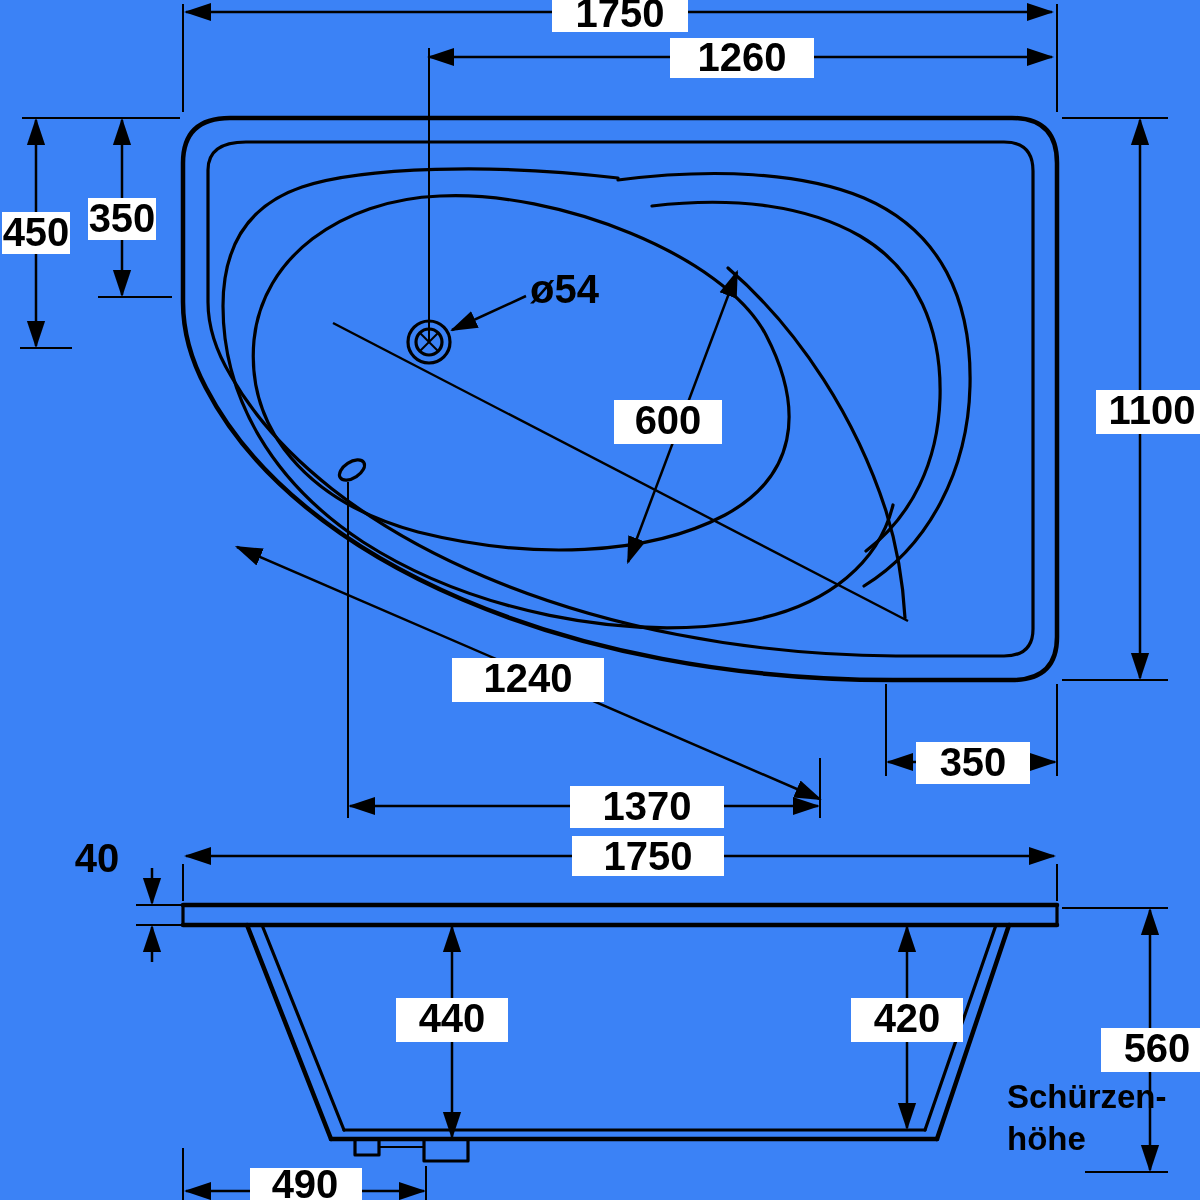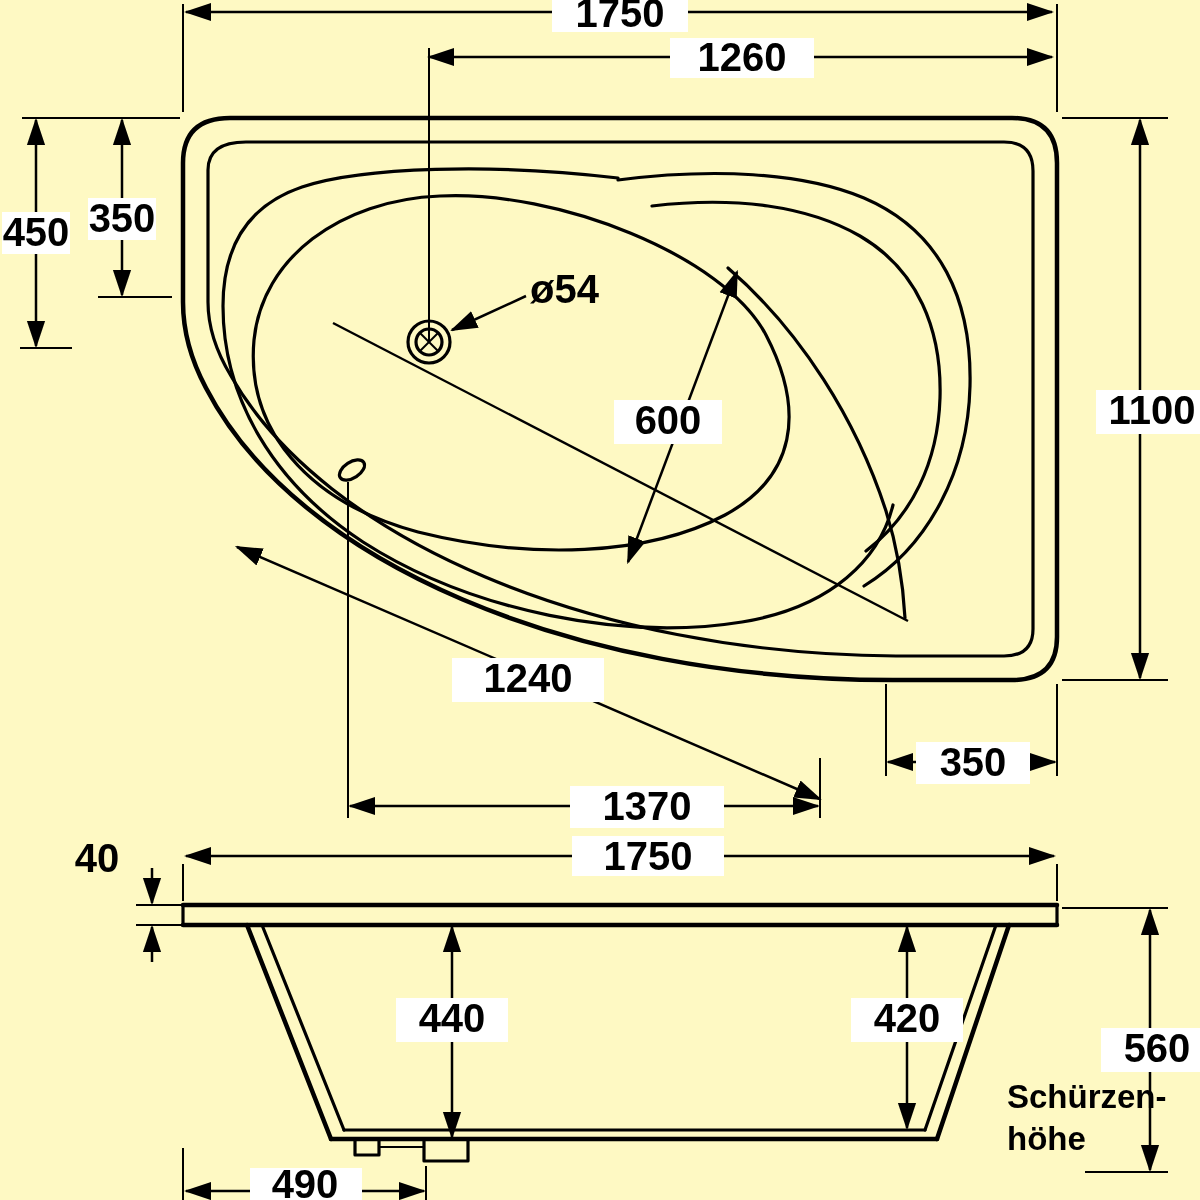--- a/index.html
+++ b/index.html
@@ -1,16 +1,16 @@
 <!DOCTYPE html>
 <html><head>
 <meta charset="utf-8">
 <style>
   html,body{margin:0;padding:0;background:#ffffff;}
-  .stage{width:1200px;height:1200px;background:#fef9c3;position:relative;overflow:hidden;}
+  .stage{width:1200px;height:1200px;background:#3b82f6;position:relative;overflow:hidden;}
   svg{display:block;}
   svg .stroke{stroke:#000;fill:none;}
   svg .outline{stroke-width:4.5;stroke-linecap:round;stroke-linejoin:round;}
   svg .inner{stroke-width:3.2;stroke-linecap:round;stroke-linejoin:round;}
   svg .thin{stroke-width:2;}
   svg .con{stroke-width:2.4;}
   svg .dim-line{stroke-width:2.5;marker-start:url(#arr);marker-end:url(#arr);}
   svg .dim-end{stroke-width:2.5;marker-end:url(#arr);}
   svg .lbl-bg{fill:#ffffff;stroke:none;}
   svg text{fill:#000;stroke:none;font-family:"Liberation Sans",sans-serif;font-weight:bold;}

